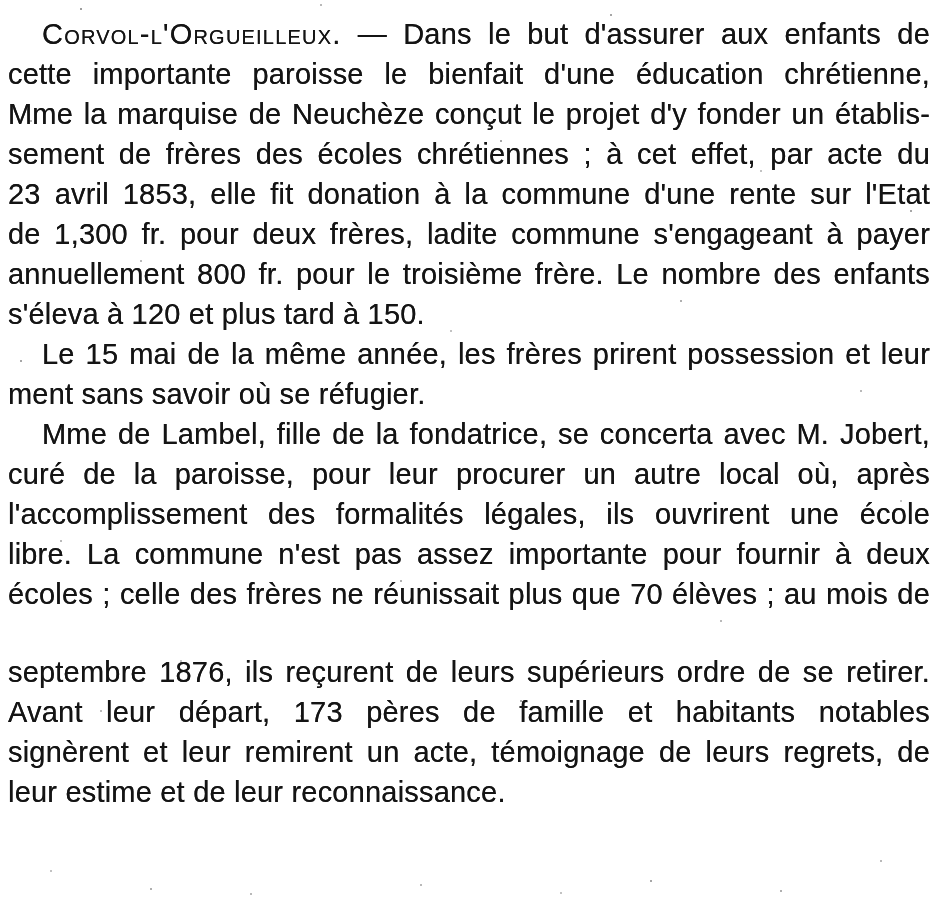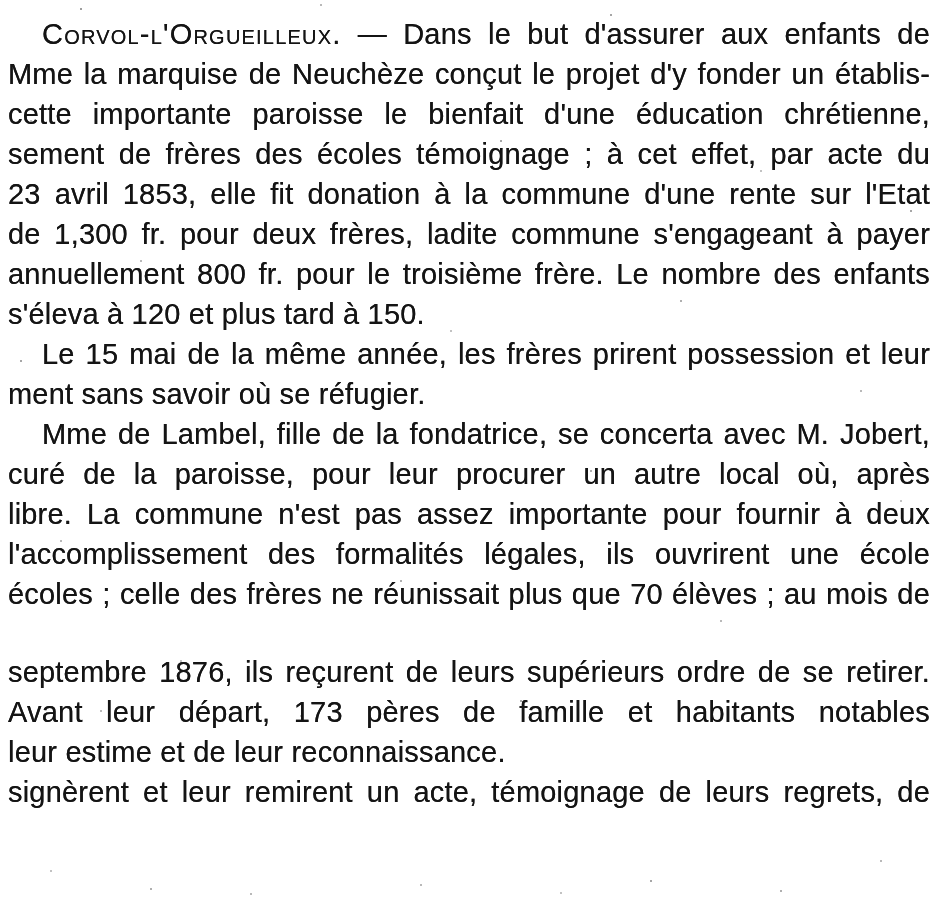--- a/index.html
+++ b/index.html
@@ -73,41 +73,41 @@
   }
 </style>
 </head>
 <body>
 
 <div class="page">
   <div class="speckles"></div>
 
   <p class="para">
     <span class="line indent" style="display: block;"><span class="lead">Corvol-l'Orgueilleux.</span><span> — Dans le but d'assurer aux enfants de</span></span>
+    <span class="line" style="display:block">cette importante paroisse le bienfait d'une éducation chrétienne,</span>
     <span class="line" style="display:block">Mme la marquise de Neuchèze conçut le projet d'y fonder un établis-</span>
-    <span class="line" style="display:block">cette importante paroisse le bienfait d'une éducation chrétienne,</span>
-    <span class="line" style="display:block">sement de frères des écoles témoignage ; à cet effet, par acte du</span>
+    <span class="line" style="display:block">sement de frères des écoles chrétiennes ; à cet effet, par acte du</span>
     <span class="line" style="display:block">23 avril 1853, elle fit donation à la commune d'une rente sur l'Etat</span>
     <span class="line" style="display:block">de 1,300 fr. pour deux frères, ladite commune s'engageant à payer</span>
     <span class="line" style="display:block">annuellement 800 fr. pour le troisième frère. Le nombre des enfants</span>
     <span class="line last" style="display:block">s'éleva à 120 et plus tard à 150.</span>
   </p>
 
   <p class="para">
     <span class="line indent" style="display:block">Le 15 mai de la même année, les frères prirent possession et leur</span>
     <span class="line last" style="display:block">ment sans savoir où se réfugier.</span>
   </p>
 
   <p class="para">
     <span class="line indent" style="display:block">Mme de Lambel, fille de la fondatrice, se concerta avec M. Jobert,</span>
     <span class="line" style="display:block">curé de la paroisse, pour leur procurer un autre local où, après</span>
+    <span class="line" style="display:block">l'accomplissement des formalités légales, ils ouvrirent une école</span>
     <span class="line" style="display:block">libre. La commune n'est pas assez importante pour fournir à deux</span>
-    <span class="line" style="display:block">l'accomplissement des formalités légales, ils ouvrirent une école</span>
     <span class="line" style="display:block">écoles ; celle des frères ne réunissait plus que 70 élèves ; au mois de</span>
   </p>
 
   <p class="para para-gap">
     <span class="line" style="display:block">septembre 1876, ils reçurent de leurs supérieurs ordre de se retirer.</span>
     <span class="line" style="display:block">Avant leur départ, 173 pères de famille et habitants notables</span>
+    <span class="line" style="display:block">signèrent et leur remirent un acte, témoignage de leurs regrets, de</span>
     <span class="line last" style="display:block">leur estime et de leur reconnaissance.</span>
-    <span class="line" style="display:block">signèrent et leur remirent un acte, témoignage de leurs regrets, de</span>
   </p>
 </div>
 
 </body></html>

